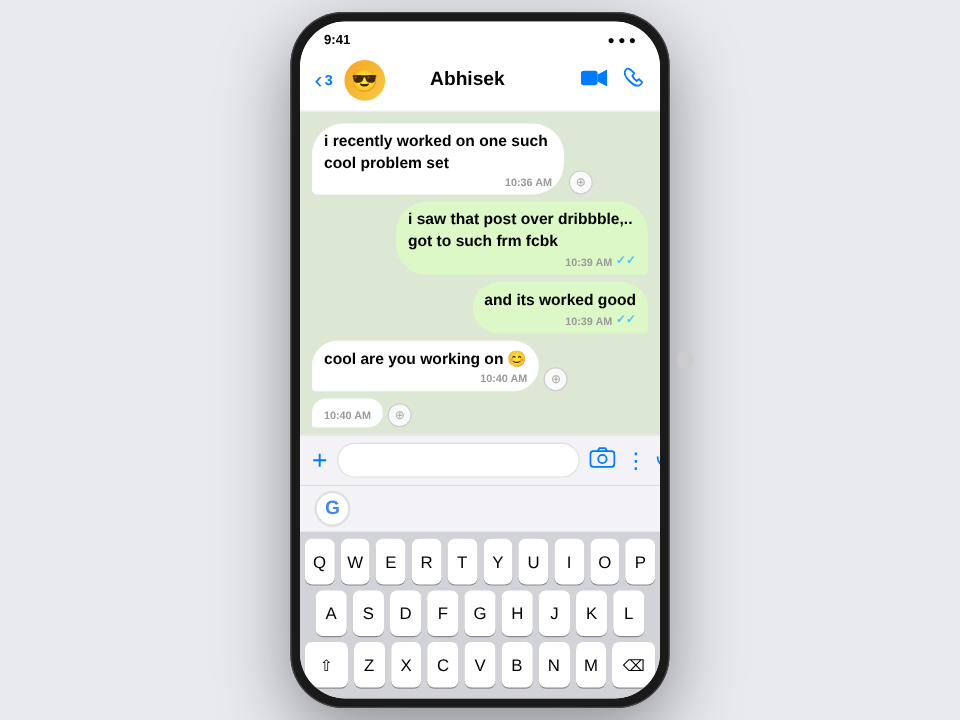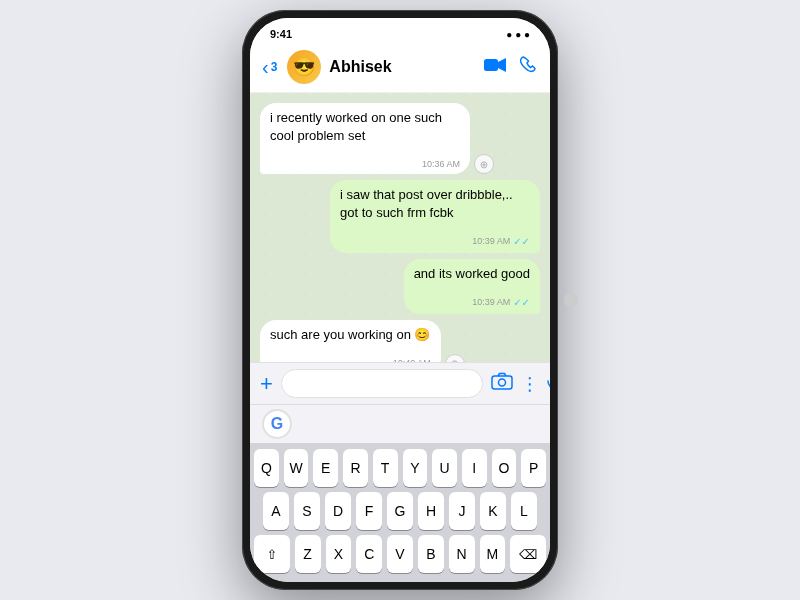--- a/index.html
+++ b/index.html
@@ -85,20 +85,21 @@
       font-size: 18px;
       flex-shrink: 0;
       overflow: hidden;
     }
 
     .contact-name {
       flex: 1;
       font-size: 16px;
       font-weight: 600;
       color: #000;
+      margin-left: 29px;
     }
 
     .header-icons {
       display: flex;
       gap: 14px;
       align-items: center;
     }
 
     .header-icon {
       color: #007aff;
@@ -125,44 +126,45 @@
       display: flex;
       align-items: flex-end;
     }
 
     .bubble-row.received { justify-content: flex-start; }
     .bubble-row.sent { justify-content: flex-end; }
 
     .bubble {
       max-width: 75%;
       padding: 6px 10px 4px;
-      border-radius: 16px;
+      border-radius: 26px;
       font-size: 13px;
       line-height: 1.35;
       position: relative;
+      font-weight: bold;
     }
 
     .bubble.received {
       background: #fff;
       border-bottom-left-radius: 4px;
       color: #000;
     }
 
     .bubble.sent {
       background: #dcf8c6;
       border-bottom-right-radius: 4px;
       color: #000;
     }
 
     .bubble-meta {
       display: flex;
       justify-content: flex-end;
-      align-items: flex-start;
+      align-items: flex-end;
       gap: 3px;
-      margin-top: 14px;
+      margin-top: 2px;
     }
 
     .bubble-time {
       font-size: 9px;
       color: #9a9a9a;
     }
 
     .tick {
       font-size: 10px;
       color: #4fc3f7;
@@ -364,21 +366,21 @@
           <div>and its worked good</div>
           <div class="bubble-meta">
             <span class="bubble-time">10:39 AM</span>
             <span class="tick">✓✓</span>
           </div>
         </div>
       </div>
 
       <div class="bubble-row received">
         <div class="bubble received">
-          <div>such are you working on 😊</div>
+          <div>cool are you working on 😊</div>
           <div class="bubble-meta">
             <span class="bubble-time">10:40 AM</span>
           </div>
         </div>
         <div class="react-btn">⊕</div>
       </div>
 
       <div class="bubble-row received">
         <div class="bubble received">
           <div class="bubble-meta">

